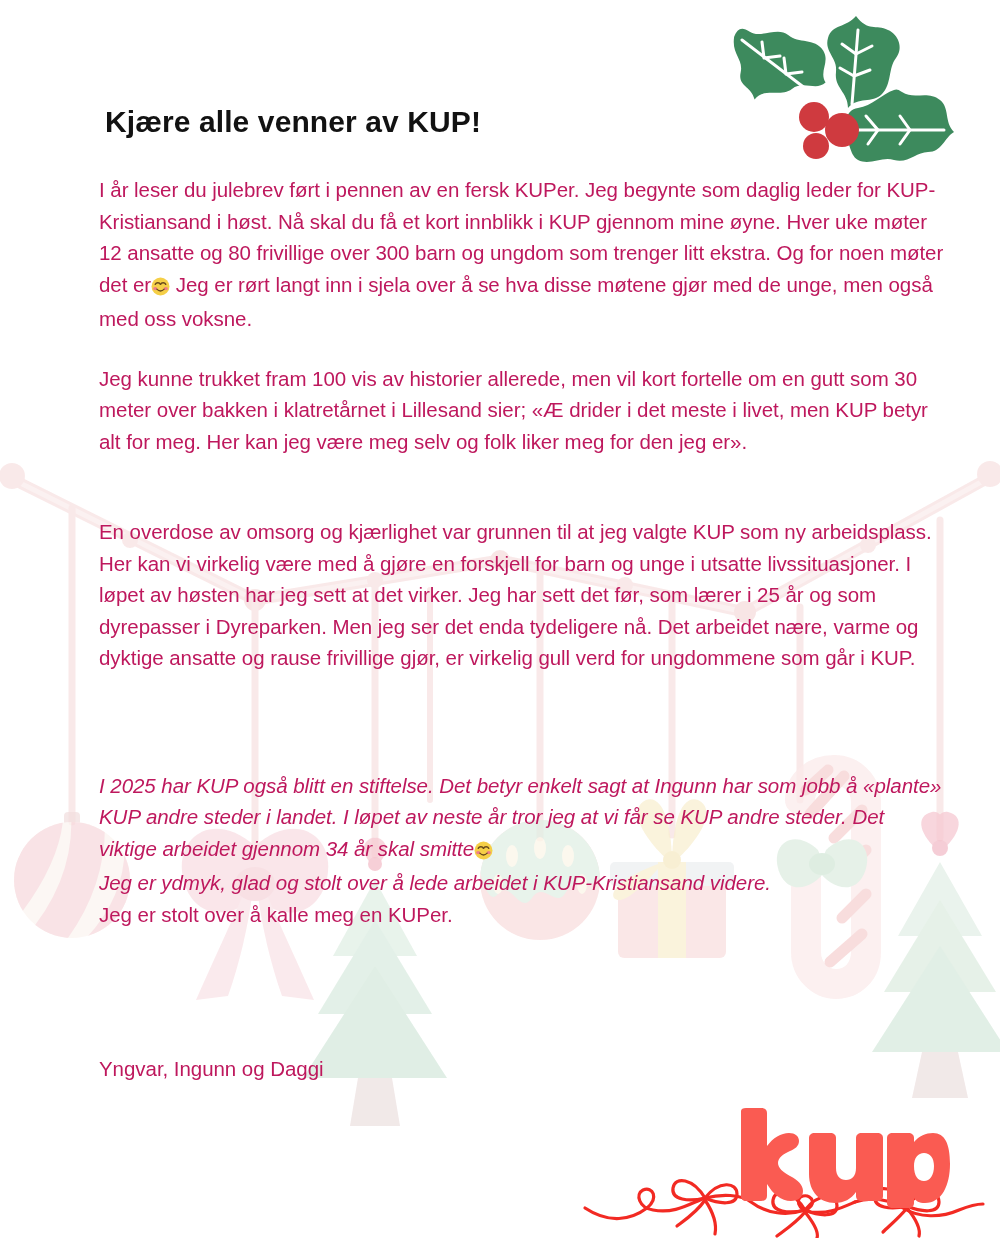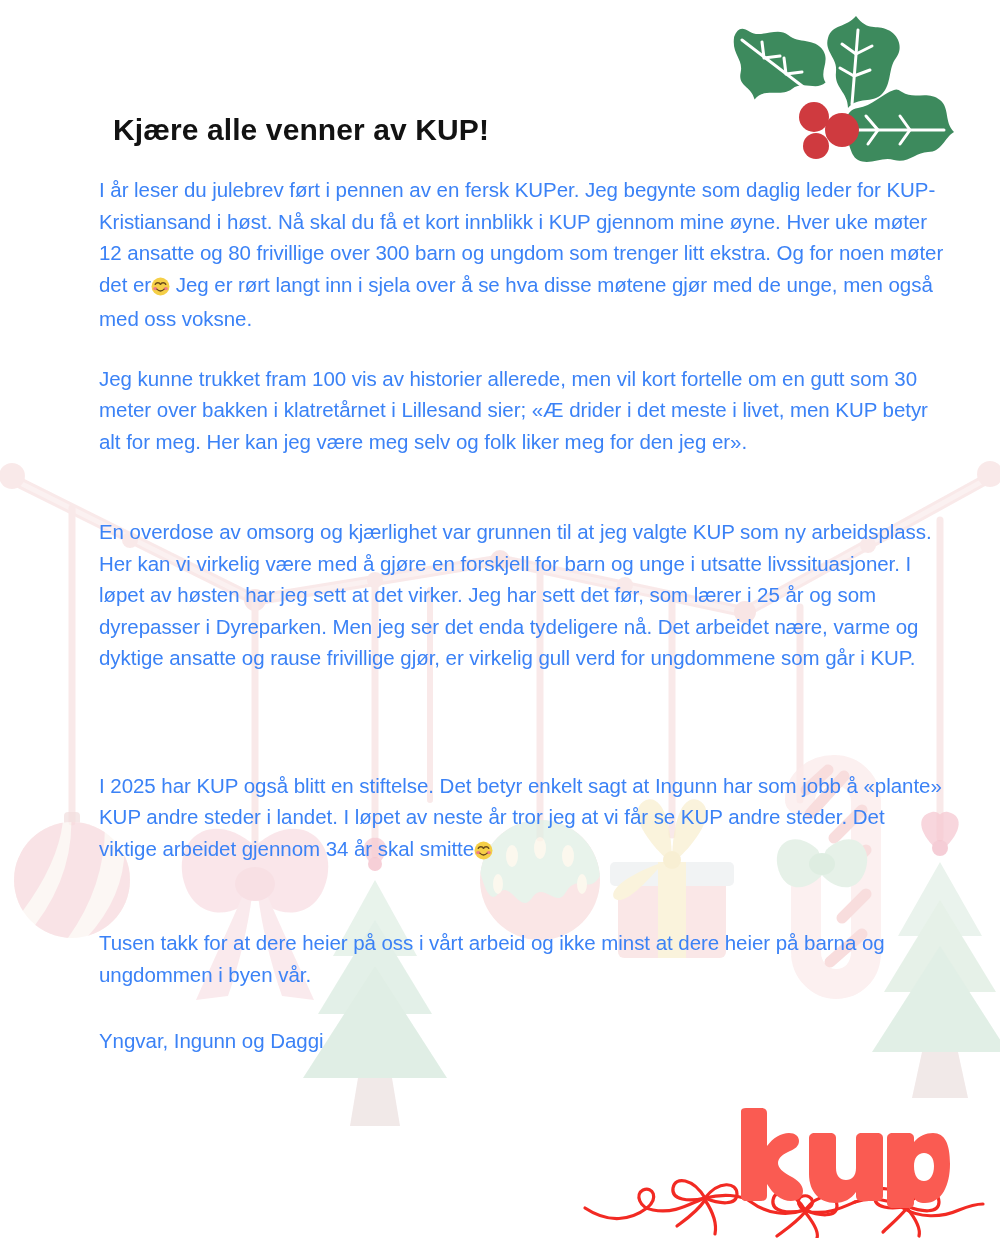--- a/index.html
+++ b/index.html
@@ -71,46 +71,46 @@
   .content {
     position: relative;
     z-index: 5;
     padding: 0;
   }
 
   .letter-heading {
     position: absolute;
     left: 97px;
     top: 96px;
-    margin: 16px;
+    margin: 8px;
     font-size: 30px;
     font-weight: 700;
     letter-spacing: 0.1px;
     color: #121212;
     line-height: 1.2;
     white-space: nowrap;
   }
 
   .letter-body {
     position: absolute;
     left: 99px;
     top: 174px;
     width: 848px;
   }
 
   .para {
     margin: 0 0 28px 0;
     font-size: 20.5px;
     line-height: 31.5px;
-    color: #3b82f6;
+    color: #be185d;
     letter-spacing: -0.05px;
   }
   .para:last-child { margin-bottom: 0; }
 
-  .para.tight { margin-bottom: 0; }
+  .para.tight { margin-bottom: 0; font-style: italic; }
   .spacer-sm { height: 31px; }
   .spacer-md { height: 60px; }
   .spacer-lg { height: 68px; }
   .spacer-xl { height: 35px; }
 
   .emoji {
     font-size: 18px;
     vertical-align: -1px;
   }
   .emoji svg { vertical-align: -3px; }
@@ -318,25 +318,26 @@
 
       <p class="para tight"><span>I 2025 har KUP også blitt en stiftelse. Det betyr enkelt sagt at Ingunn har som jobb å «plante» KUP andre steder i landet. I løpet av neste år tror jeg at vi får se KUP andre steder. Det viktige arbeidet gjennom 34 år skal smitte</span><span class="emoji"><svg width="19" height="19" viewBox="0 0 36 36">
               <circle cx="18" cy="18" r="17" fill="#f5cf47"></circle>
               <path d="M 8 14 C 10 10 16 10 18 14" stroke="#65471b" stroke-width="2.6" fill="none" stroke-linecap="round"></path>
               <path d="M 18 14 C 20 10 26 10 28 14" stroke="#65471b" stroke-width="2.6" fill="none" stroke-linecap="round"></path>
               <ellipse cx="8" cy="22" rx="4" ry="3" fill="#ef7e87"></ellipse>
               <ellipse cx="28" cy="22" rx="4" ry="3" fill="#ef7e87"></ellipse>
               <path d="M 11 23 Q 18 30 25 23" stroke="#65471b" stroke-width="2.4" fill="none" stroke-linecap="round"></path>
             </svg></span></p>
 
-
+      <p class="para tight">Jeg er ydmyk, glad og stolt over å lede arbeidet i KUP-Kristiansand videre.</p>
+
+      <p class="para"> Jeg er stolt over å kalle meg en KUPer.</p>
 
       <div class="spacer-md"></div>
 
-      <p class="para tight">Tusen takk for at dere heier på oss i vårt arbeid og ikke minst at dere heier på barna og ungdommen i byen vår.</p>
 
 
       <div class="spacer-xl"></div>
 
       <p class="para">Yngvar, Ingunn og Daggi</p>
 
     </div>
   </div>
 
   <div class="ribbon-wrap">

